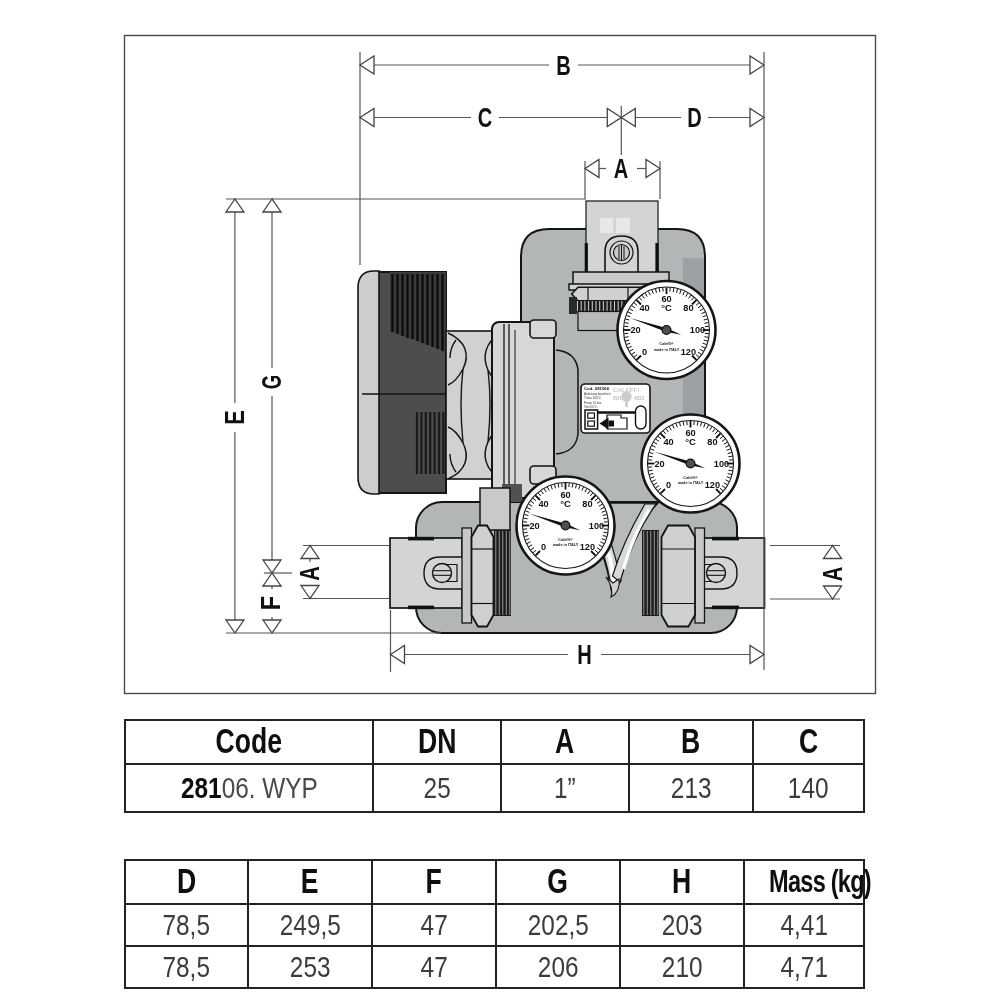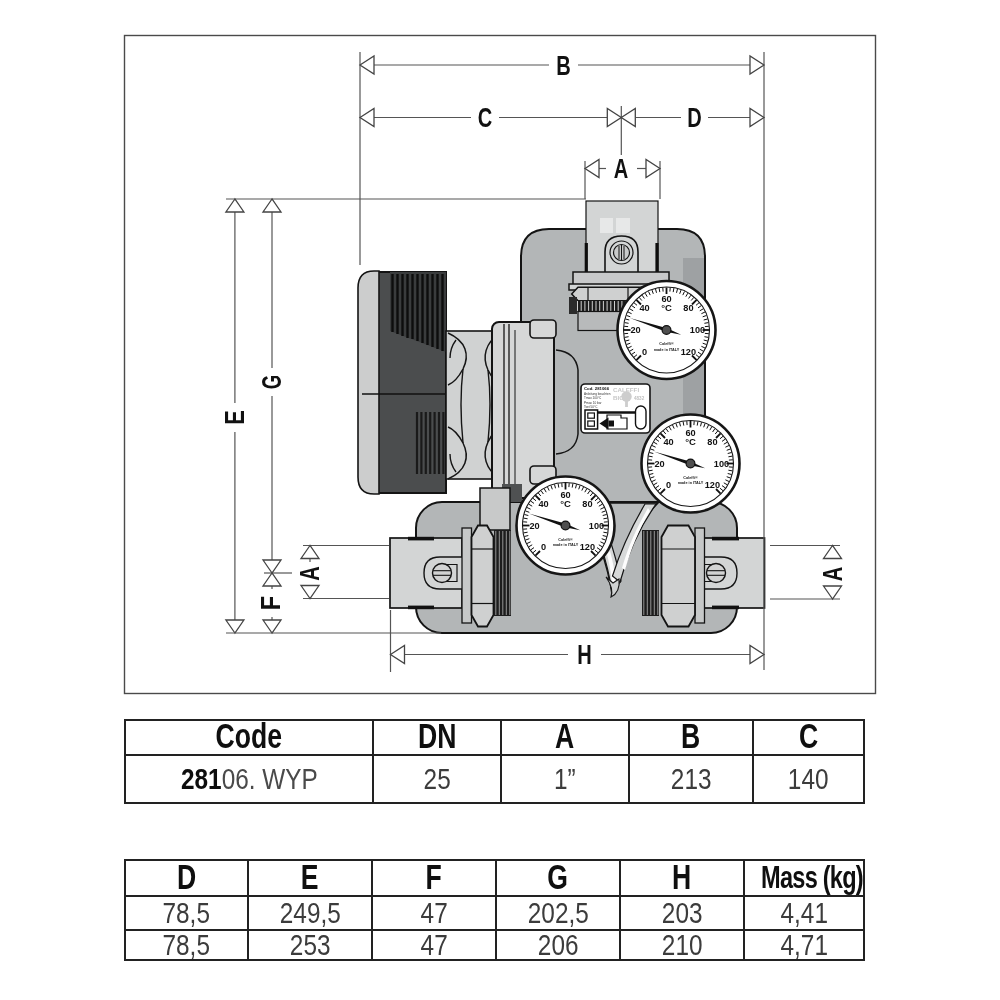--- a/index.html
+++ b/index.html
@@ -1,20 +1,20 @@
 <!DOCTYPE html>
 <html><head>
 <meta charset="utf-8">
 <style>
 html,body{margin:0;padding:0;background:#fff;width:1000px;height:1000px;overflow:hidden;}
 *{box-sizing:border-box;font-family:"Liberation Sans",sans-serif;}
 #page{position:relative;width:1000px;height:1000px;}
 svg{position:absolute;left:0;top:0;}
 .tb{position:absolute;border-collapse:collapse;table-layout:fixed;}
-.tb td{border:2px solid #222;text-align:center;vertical-align:middle;padding:0;font-size:10px;white-space:nowrap;}
+.tb td{border:2px solid #222;text-align:center;vertical-align:middle;padding:8px;font-size:10px;white-space:nowrap;}
 .tb i{display:inline-block;font-style:normal;transform:scaleX(0.76);line-height:24px;}
 .hd i{font-size:35px;font-weight:bold;color:#0f0f0f;}
 .dt i{font-size:29px;color:#3c3c3c;transform:scaleX(0.84);}
 .dt b{color:#0d0d0d;font-weight:bold;}
 .dt span{color:#4a4a4a;}
 </style>
 </head>
 <body>
 <div id="page">
 <svg width="1000" height="1000" viewBox="0 0 1000 1000">

